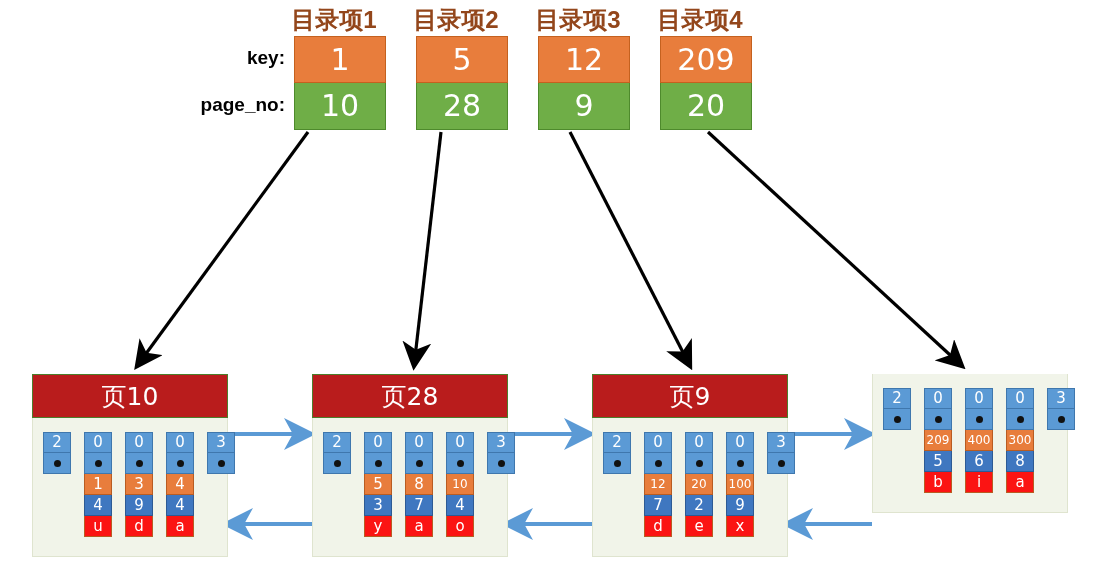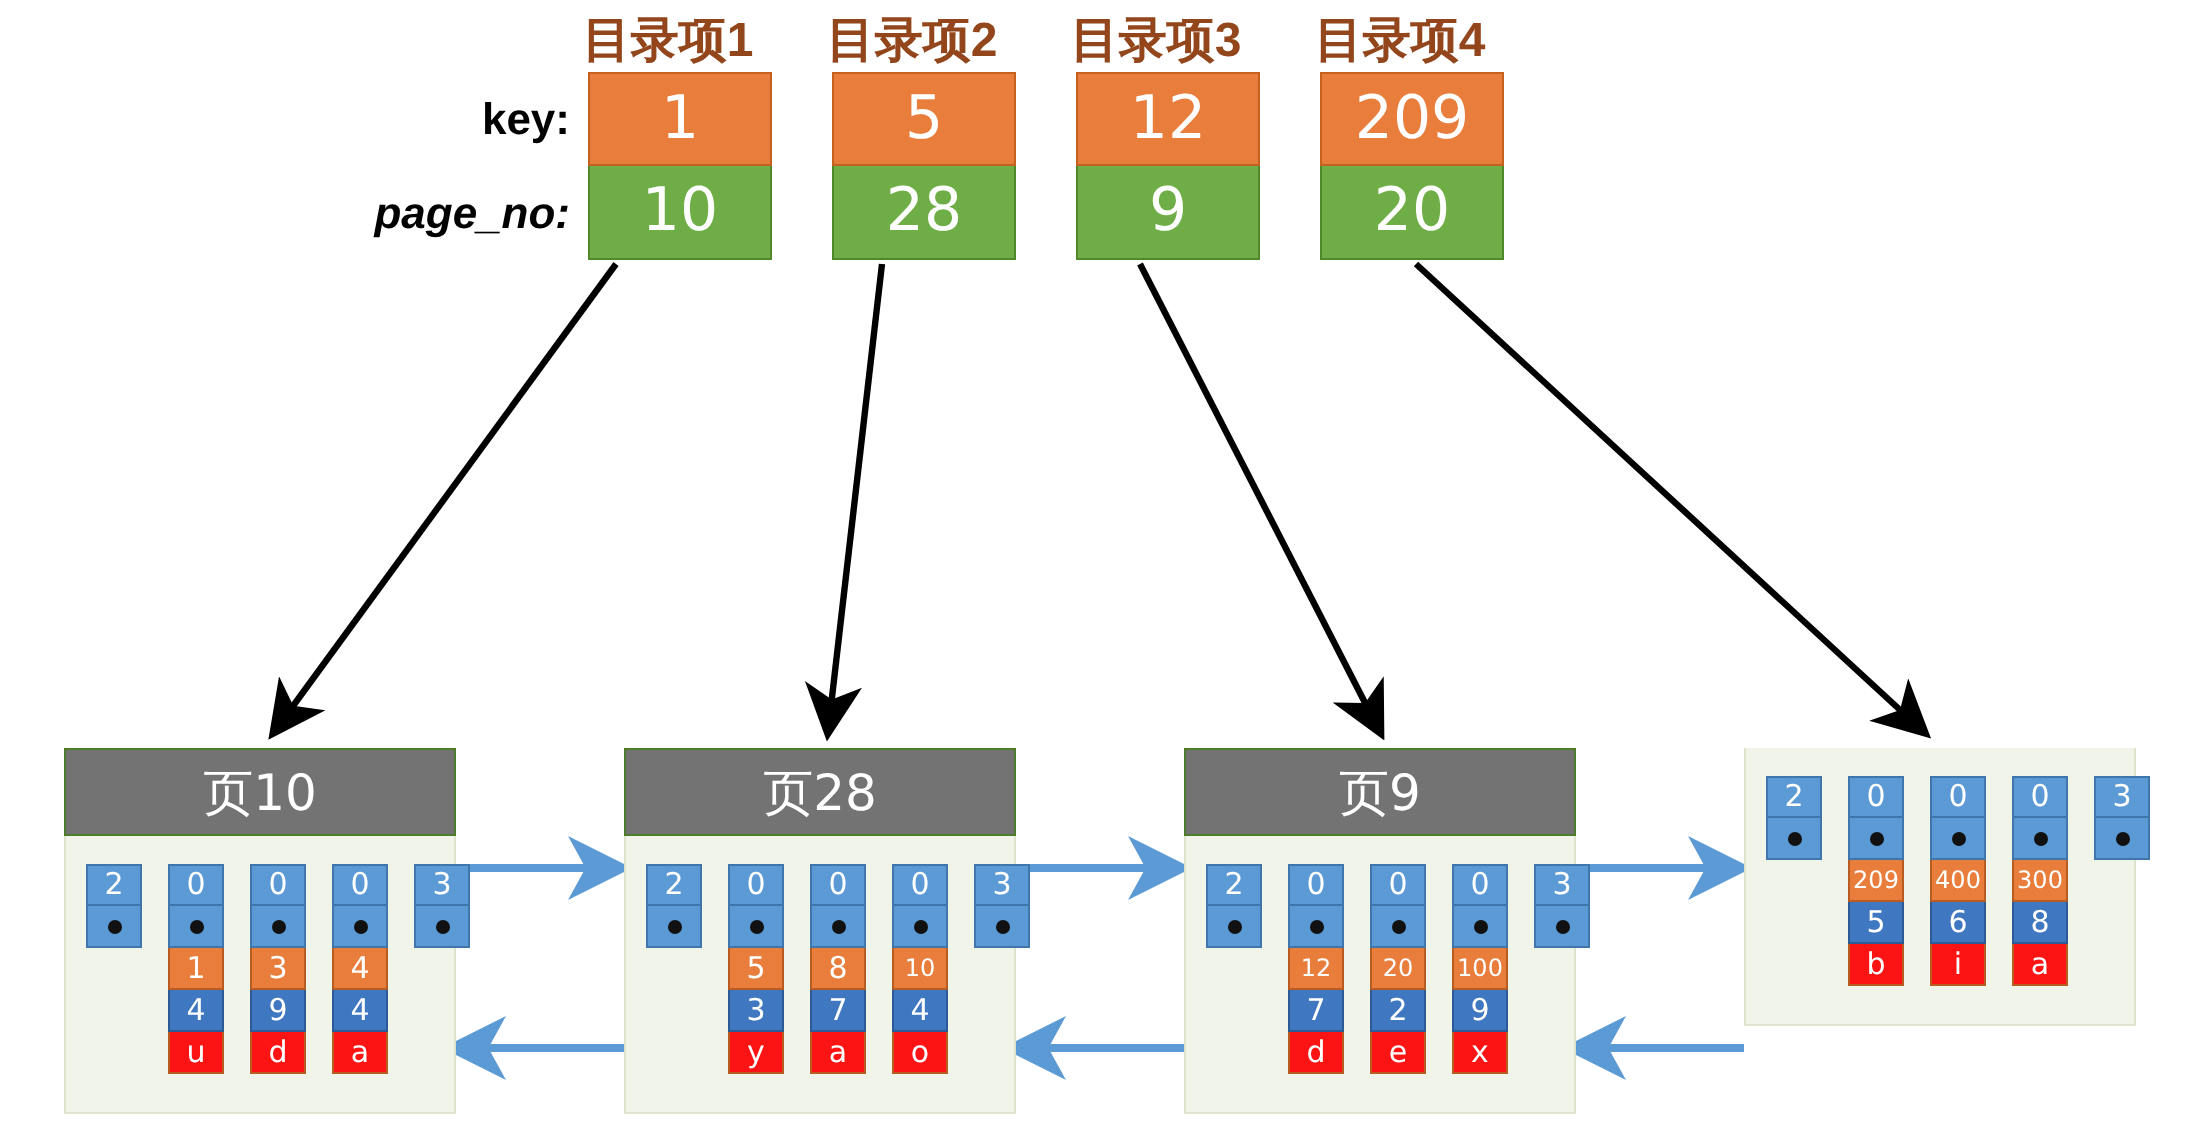--- a/index.html
+++ b/index.html
@@ -26,31 +26,31 @@
     box-sizing:border-box;
     display:flex;align-items:center;justify-content:center;
     color:#ffffff;font-size:30px;line-height:1;
     font-family:"DejaVu Sans","Liberation Sans",sans-serif;
   }
   .dir-key{background:#e87d3c;border:1px solid #c4611f;height:47px;}
   .dir-page{background:#6fae47;border:1px solid #4e8a2c;border-top:none;height:47px;}
 
   .side-label{
     position:absolute;right:0;
-    font-size:22px;font-weight:bold;color:#000000;
+    font-size:19px;font-weight:bold;color:#000000;
     text-align:right;white-space:nowrap;
   }
   #side-labels{position:absolute;left:130px;top:0;width:155px;height:140px;}
 
   
   .page{position:absolute;width:196px;}
   .page-header{
     box-sizing:border-box;
     height:44px;width:196px;
-    background:#737373;border:1.5px solid #4c7d2b;
+    background:#b91c1c;border:1.5px solid #4c7d2b;
     display:flex;align-items:center;justify-content:center;
     color:#ffffff;font-size:25px;
     font-family:"DejaVu Sans","Liberation Sans",sans-serif;
   }
   .page-body{
     box-sizing:border-box;
     width:196px;height:139px;
     background:#f1f4e9;border:1px solid #dfe4cf;border-top:none;
     position:relative;
   }
@@ -136,21 +136,21 @@
 
       <line x1="910" y1="463" x2="928" y2="463" stroke="#111111" stroke-width="2.4" marker-end="url(#sml)"></line>
       <line x1="952" y1="463" x2="969" y2="463" stroke="#111111" stroke-width="2.4" marker-end="url(#sml)"></line>
       <line x1="993" y1="463" x2="1010" y2="463" stroke="#111111" stroke-width="2.4" marker-end="url(#sml)"></line>
       <line x1="1034" y1="463" x2="1051" y2="463" stroke="#111111" stroke-width="2.4" marker-end="url(#sml)"></line>
     </g>
   </svg>
 
   <div id="side-labels">
     <div class="side-label" style="top:47px;">key:</div>
-    <div class="side-label" style="top:94px;font-style:italic;">page_no:</div>
+    <div class="side-label" style="top:94px;">page_no:</div>
   </div>
 
   <div class="dir-label" style="left:284px;top:4px;width:100px;">目录项1</div>
   <div class="dir-box" style="left:294px;top:36px;width:92px;">
     <div class="dir-key">1</div>
     <div class="dir-page">10</div>
   </div>
 
   <div class="dir-label" style="left:406px;top:4px;width:100px;">目录项2</div>
   <div class="dir-box" style="left:416px;top:36px;width:92px;">

